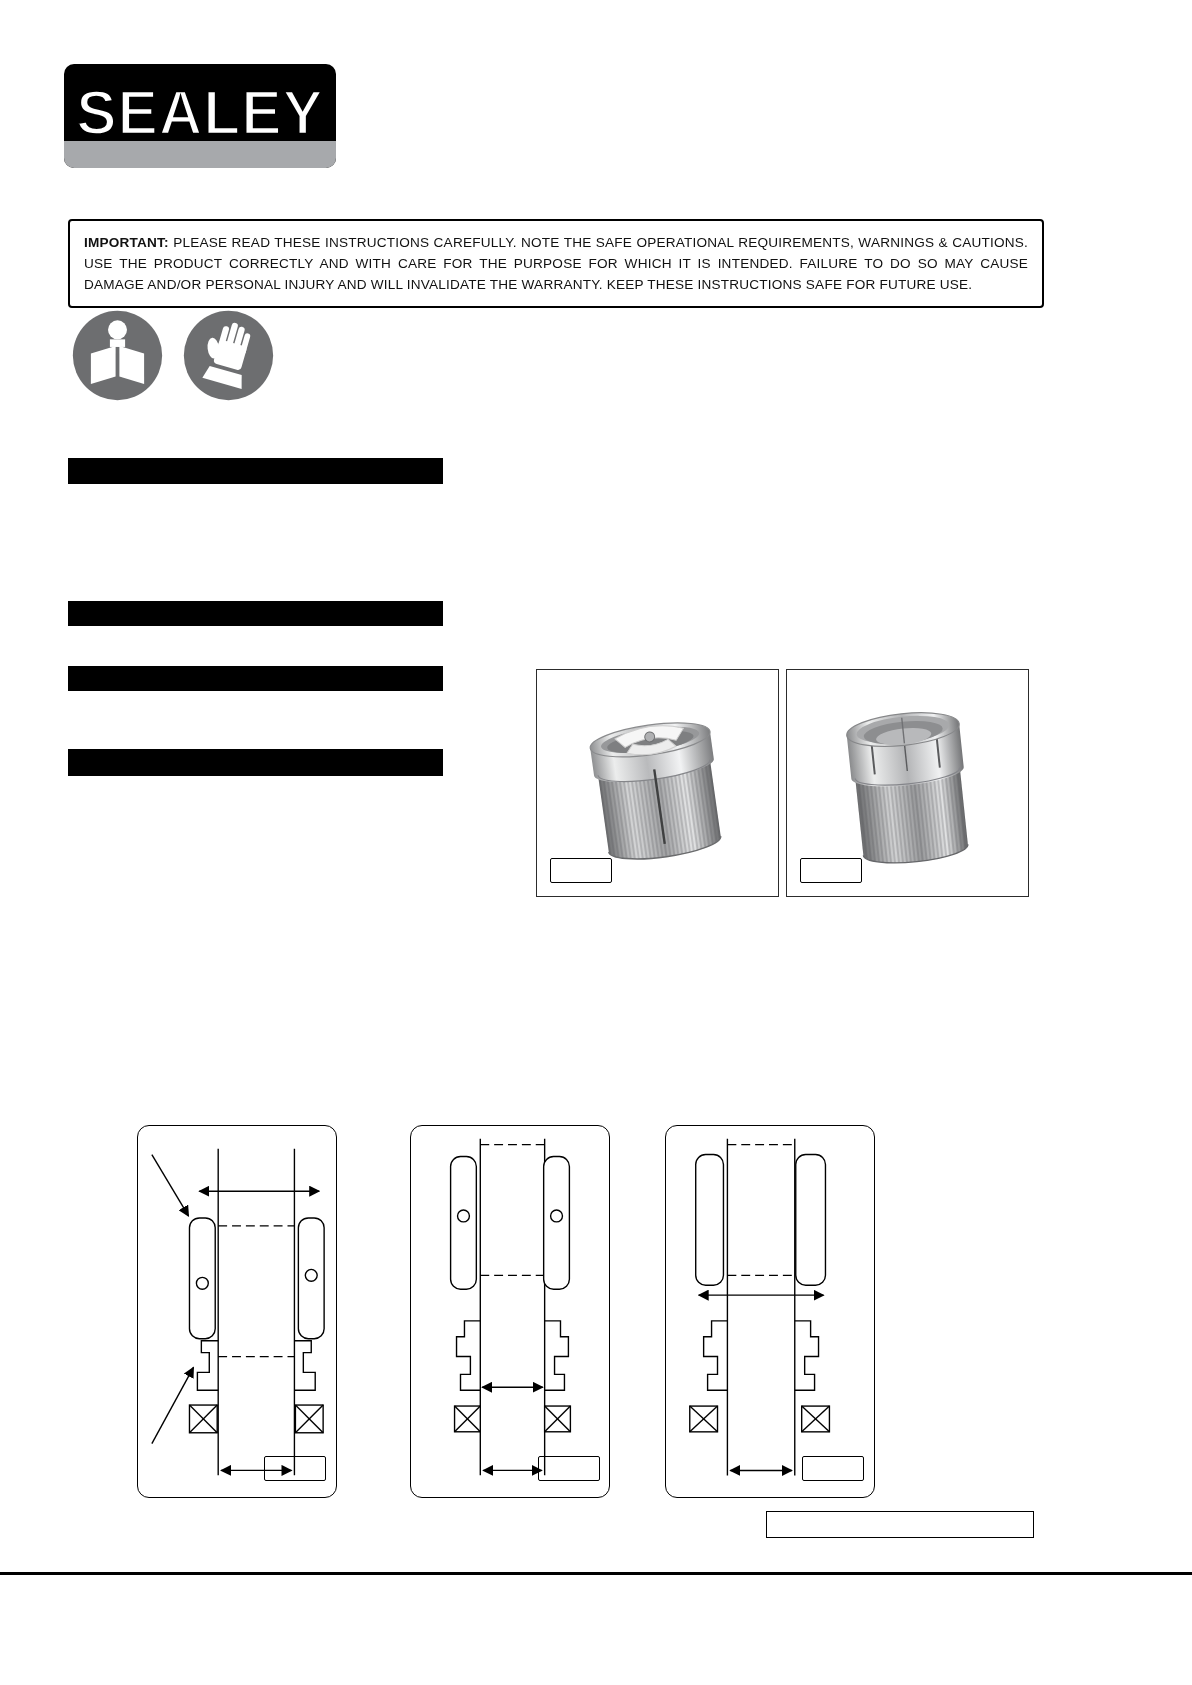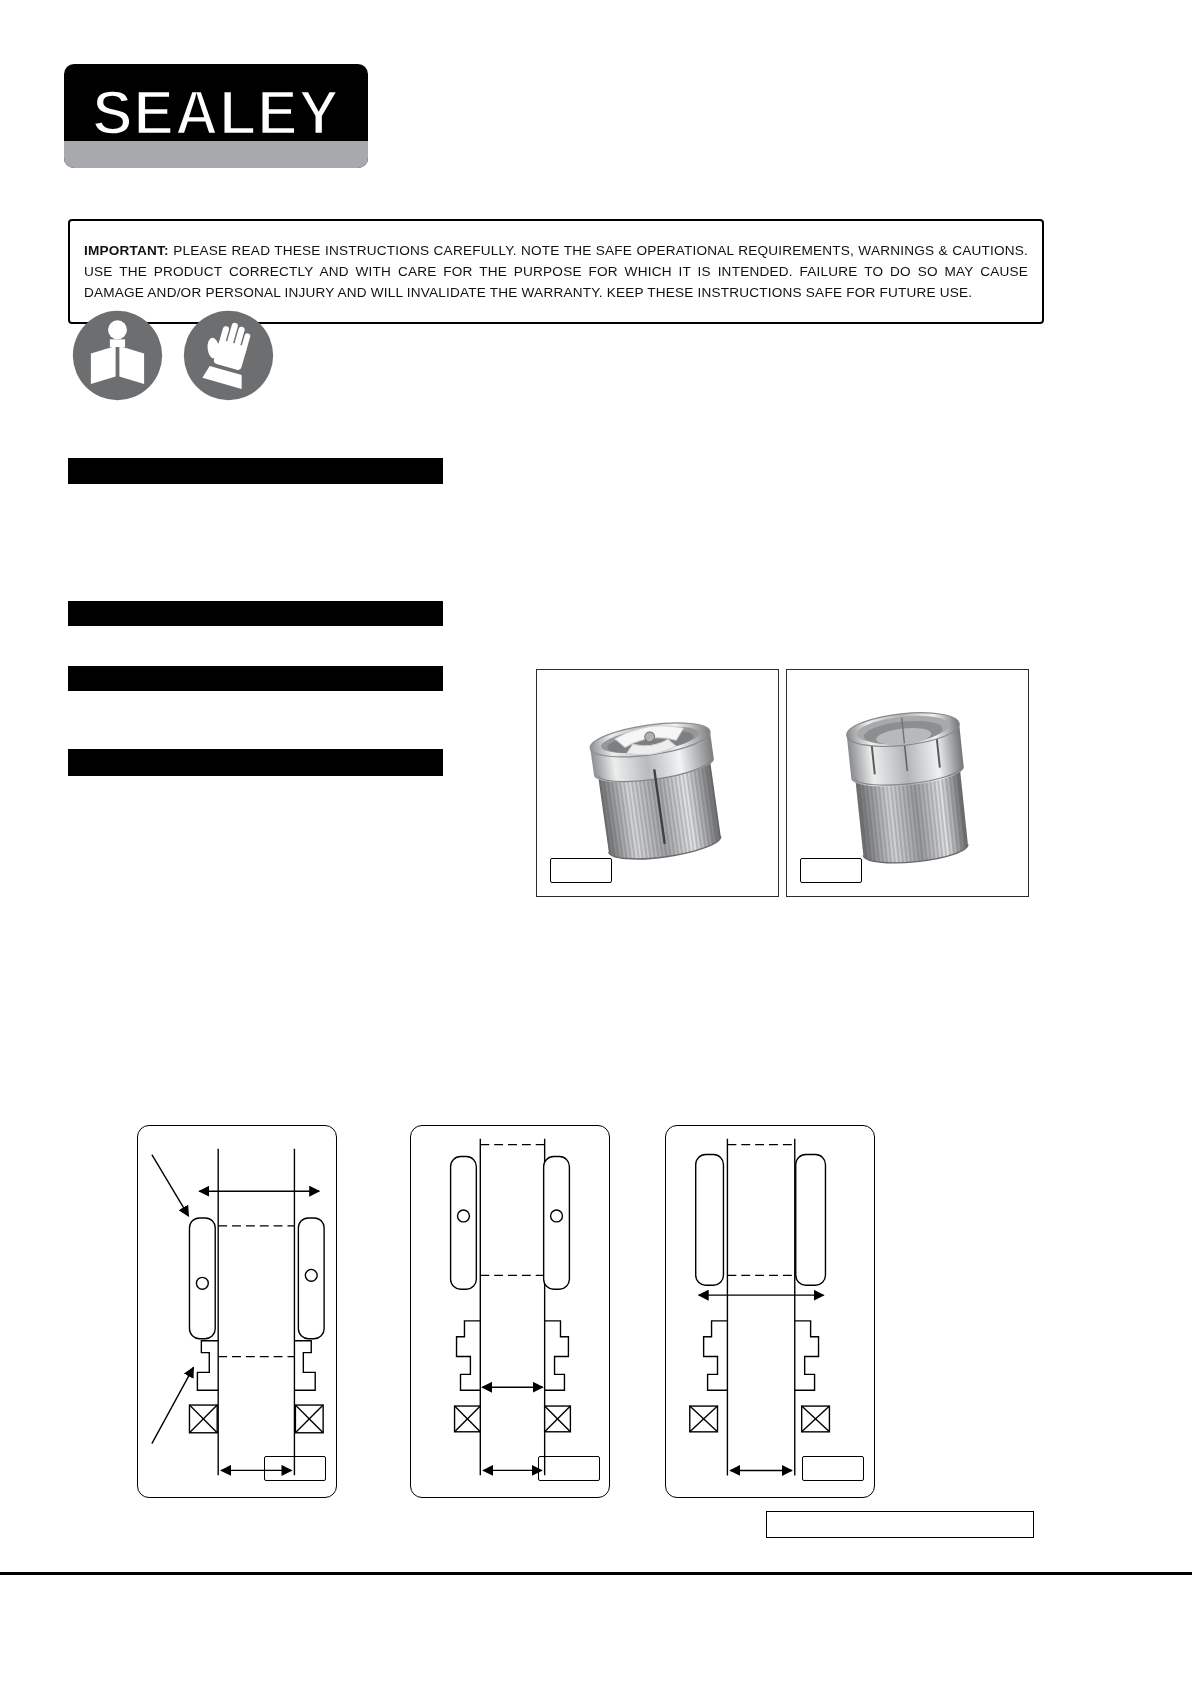--- a/index.html
+++ b/index.html
@@ -6,42 +6,42 @@
   html,body { background:#ffffff; }
   body {
     width:1192px; height:1685px;
     position:relative;
     font-family:"Liberation Sans", sans-serif;
     overflow:hidden;
   }
 
   
   .logo {
-    position:absolute; left:64px; top:64px; width:304px; height:104px;
+    position:absolute; left:64px; top:64px; width:272px; height:104px;
     background:#000; border-radius:10px; overflow:hidden;
   }
   .logo-silver {
     position:absolute; left:0; right:0; bottom:0; height:27px;
     background:#a7a9ac;
   }
   .logo-text {
     position:absolute; left:0; right:0; top:50%;
     transform:translateY(-55%) scaleX(.96);
     text-align:center;
     font-size:63px; font-weight:bold; color:#fff;
     letter-spacing:1px;
     -webkit-text-stroke:2.5px #000;
     font-family:"Liberation Sans", sans-serif;
   }
 
   
   .important-box {
     position:absolute; left:68px; top:219px; width:976px; min-height:84px;
     border:2px solid #000; border-radius:4px;
-    padding:19px 14px;
+    padding:11px 14px;
   }
   .important-text {
     font-size:13.6px; line-height:1.55; color:#111;
     text-align:justify; letter-spacing:.2px;
   }
 
   
   .icon-row { position:absolute; left:70px; top:308px; display:flex; gap:16px; }
   .picto { width:95px; height:95px; display:block; }
 

